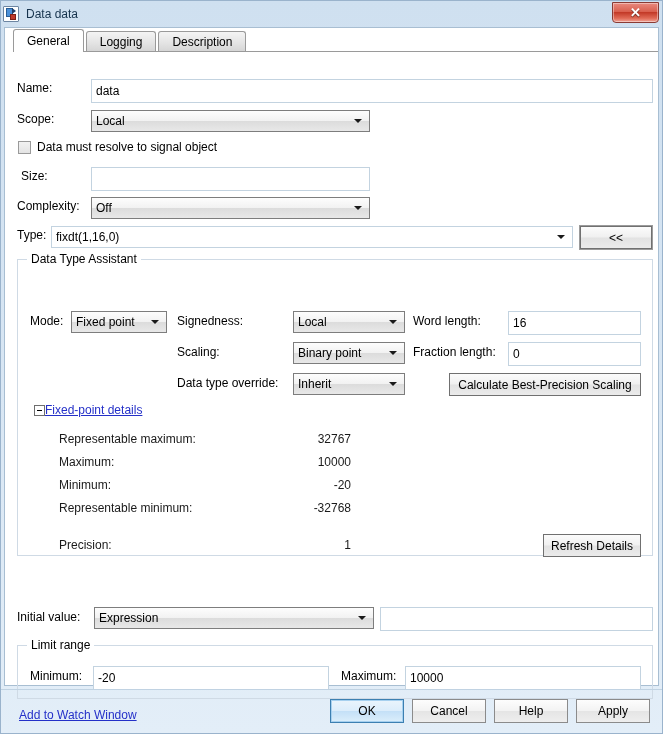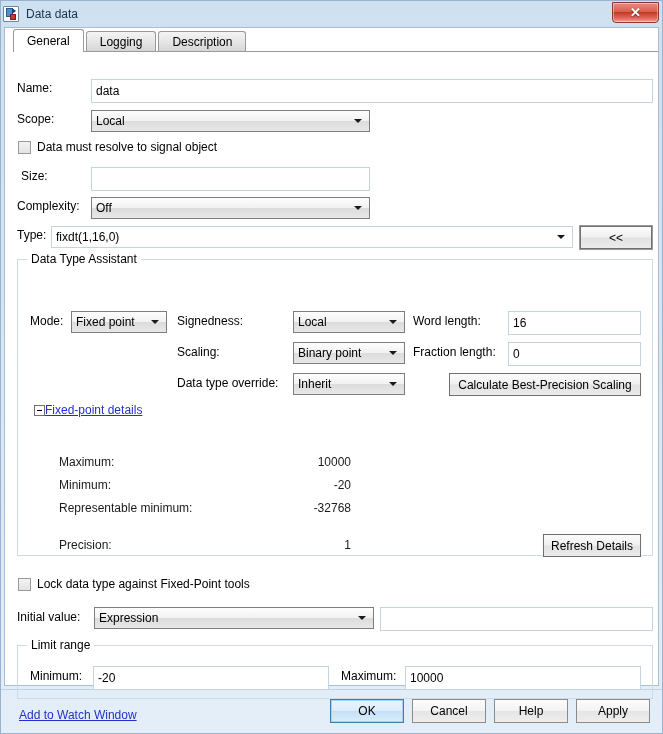--- a/index.html
+++ b/index.html
@@ -425,42 +425,42 @@
         <span>Inherit</span>
         <span class="arrow"></span>
       </div>
       <div class="btn" style="position:absolute; left:444px; top:321px; width:192px;">Calculate Best-Precision Scaling</div>
 
       <div class="row" style="left:29px; top:351px;">
         <span class="collapse"></span>
         <span class="link" style="margin-left:0;">Fixed-point details</span>
       </div>
 
+      <div class="row" style="left:54px; top:380px; width:292px;">
+        <span class="detail-label" style="flex:1;">Representable maximum:</span>
+        <span class="detail-value">32767</span>
+      </div>
       <div class="row" style="left:54px; top:403px; width:292px;">
         <span class="detail-label" style="flex:1;">Maximum:</span>
         <span class="detail-value">10000</span>
       </div>
       <div class="row" style="left:54px; top:426px; width:292px;">
         <span class="detail-label" style="flex:1;">Minimum:</span>
         <span class="detail-value">-20</span>
       </div>
       <div class="row" style="left:54px; top:449px; width:292px;">
         <span class="detail-label" style="flex:1;">Representable minimum:</span>
         <span class="detail-value">-32768</span>
       </div>
       <div class="row" style="left:54px; top:486px; width:292px;">
         <span class="detail-label" style="flex:1;">Precision:</span>
         <span class="detail-value">1</span>
       </div>
       <div class="btn" style="position:absolute; left:538px; top:482px; width:98px;">Refresh Details</div>
 
-      <div class="row" style="left:13px; top:525px;">
-        <span class="cbx"></span>
-        <span class="lbl" style="margin-left:6px;">Lock data type against Fixed-Point tools</span>
-      </div>
 
       <div class="row" style="left:12px; top:558px;">
         <span class="lbl">Initial value:</span>
       </div>
       <div class="combo" style="position:absolute; left:89px; top:555px; width:280px;">
         <span>Expression</span>
         <span class="arrow"></span>
       </div>
       <input class="tin" style="position: absolute; left: 375px; top: 555px; width: 273px;" value="">
 

